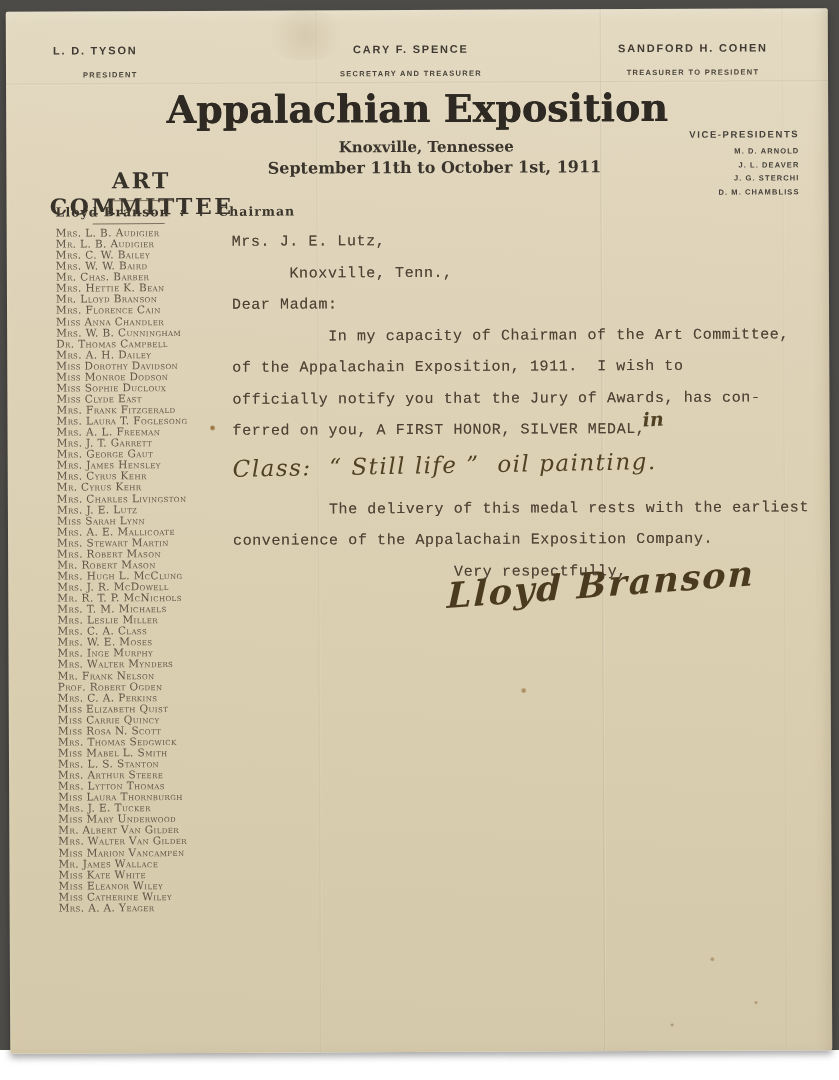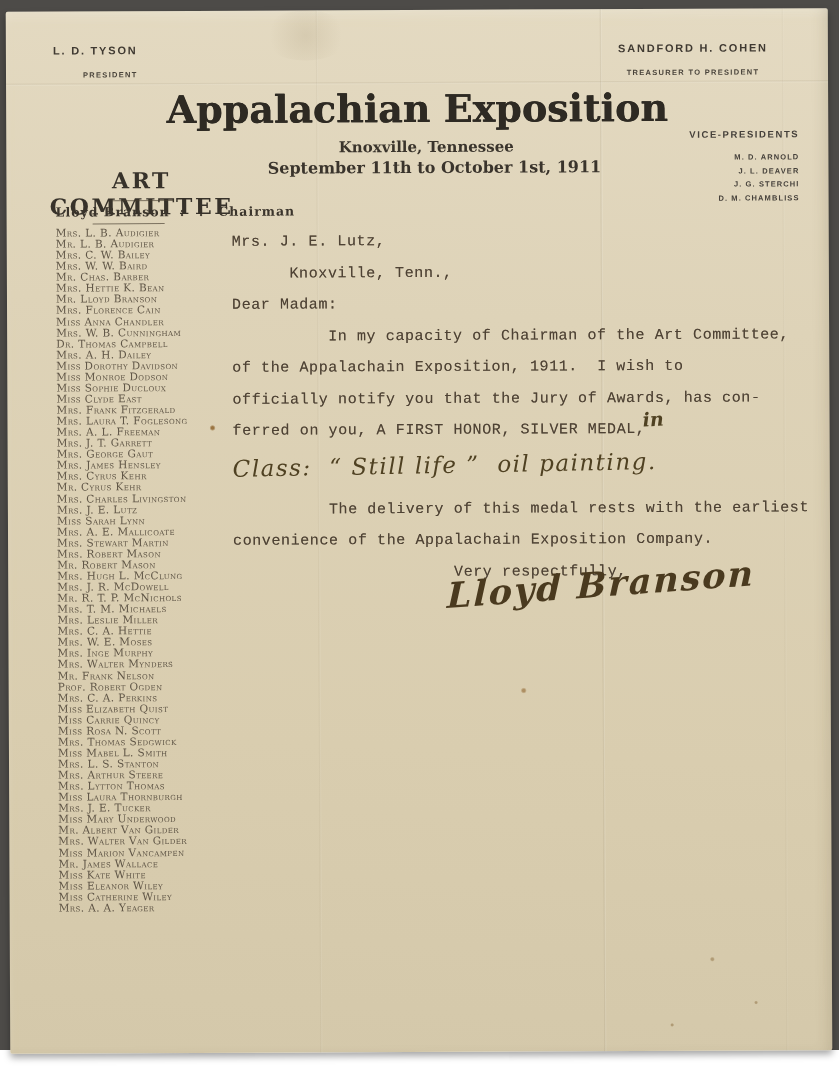--- a/index.html
+++ b/index.html
@@ -46,21 +46,21 @@
     position:absolute;left:0;right:0;top:128px;text-align:center;
     font-family:"DejaVu Serif", serif;font-weight:bold;font-size:15px;color:#3a342c;padding-left:18px;
   }
   .expo-dates{
     position:absolute;left:0;right:0;top:148px;text-align:center;
     font-family:"DejaVu Serif", serif;font-weight:bold;font-size:16px;color:#3a342c;padding-left:34px;
   }
   .vps{position:absolute;left:628px;top:120px;width:165px;text-align:right;color:#45403a;}
   .vp-heading{font-size:9.5px;font-weight:bold;letter-spacing:1.6px;}
   .vp-name{font-size:7.5px;font-weight:bold;letter-spacing:1.1px;line-height:13.5px;}
-  .vps .vp-list{margin-top:11px;}
+  .vps .vp-list{margin-top:5px;}
 
   
   .committee-heading{
     position:absolute;left:30px;top:156px;width:210px;text-align:center;
     font-family:"DejaVu Serif", serif;font-weight:bold;font-size:22px;letter-spacing:2.5px;color:#37322a;
   }
   .rule{position:absolute;border-top:1.5px solid rgba(70,62,48,0.65);}
   .rule1{left:105px;top:189px;width:62px;}
   .rule2{left:86px;top:212px;width:72px;}
   .chairman-line{
@@ -109,20 +109,24 @@
   <div class="stain smudge" style="left:255px;top:0px;width:90px;height:50px;"></div>
   <div class="stain dot" style="left:202px;top:414px;width:6px;height:6px;"></div>
   <div class="stain dot" style="left:512px;top:678px;width:6px;height:6px;opacity:.7;"></div>
   <div class="stain freckle" style="left:700px;top:948px;width:5px;height:5px;"></div>
   <div class="stain freckle" style="left:744px;top:992px;width:4px;height:4px;"></div>
   <div class="stain freckle" style="left:660px;top:1014px;width:4px;height:4px;"></div>
 
   <div class="officer o-left">
     <div class="officer-name">L. D. TYSON</div>
     <div class="officer-title">PRESIDENT</div>
+  </div>
+  <div class="officer o-center">
+    <div class="officer-name">CARY F. SPENCE</div>
+    <div class="officer-title">SECRETARY AND TREASURER</div>
   </div>
   <div class="officer o-right">
     <div class="officer-name">SANDFORD H. COHEN</div>
     <div class="officer-title">TREASURER TO PRESIDENT</div>
   </div>
 
   <h1 class="main-title">Appalachian Exposition</h1>
   <div class="expo-location">Knoxville, Tennessee</div>
   <div class="expo-dates">September 11th to October 1st, 1911</div>
 
@@ -172,21 +176,21 @@
       <div class="member">Miss Sarah Lynn</div>
       <div class="member">Mrs. A. E. Mallicoate</div>
       <div class="member">Mrs. Stewart Martin</div>
       <div class="member">Mrs. Robert Mason</div>
       <div class="member">Mr. Robert Mason</div>
       <div class="member">Mrs. Hugh L. McClung</div>
       <div class="member">Mrs. J. R. McDowell</div>
       <div class="member">Mr. R. T. P. McNichols</div>
       <div class="member">Mrs. T. M. Michaels</div>
       <div class="member">Mrs. Leslie Miller</div>
-      <div class="member">Mrs. C. A. Hettie</div>
+      <div class="member">Mrs. C. A. Class</div>
       <div class="member">Mrs. W. E. Moses</div>
       <div class="member">Mrs. Inge Murphy</div>
       <div class="member">Mrs. Walter Mynders</div>
       <div class="member">Mr. Frank Nelson</div>
       <div class="member">Prof. Robert Ogden</div>
       <div class="member">Mrs. C. A. Perkins</div>
       <div class="member">Miss Elizabeth Quist</div>
       <div class="member">Miss Carrie Quincy</div>
       <div class="member">Miss Rosa N. Scott</div>
       <div class="member">Mrs. Thomas Sedgwick</div>

